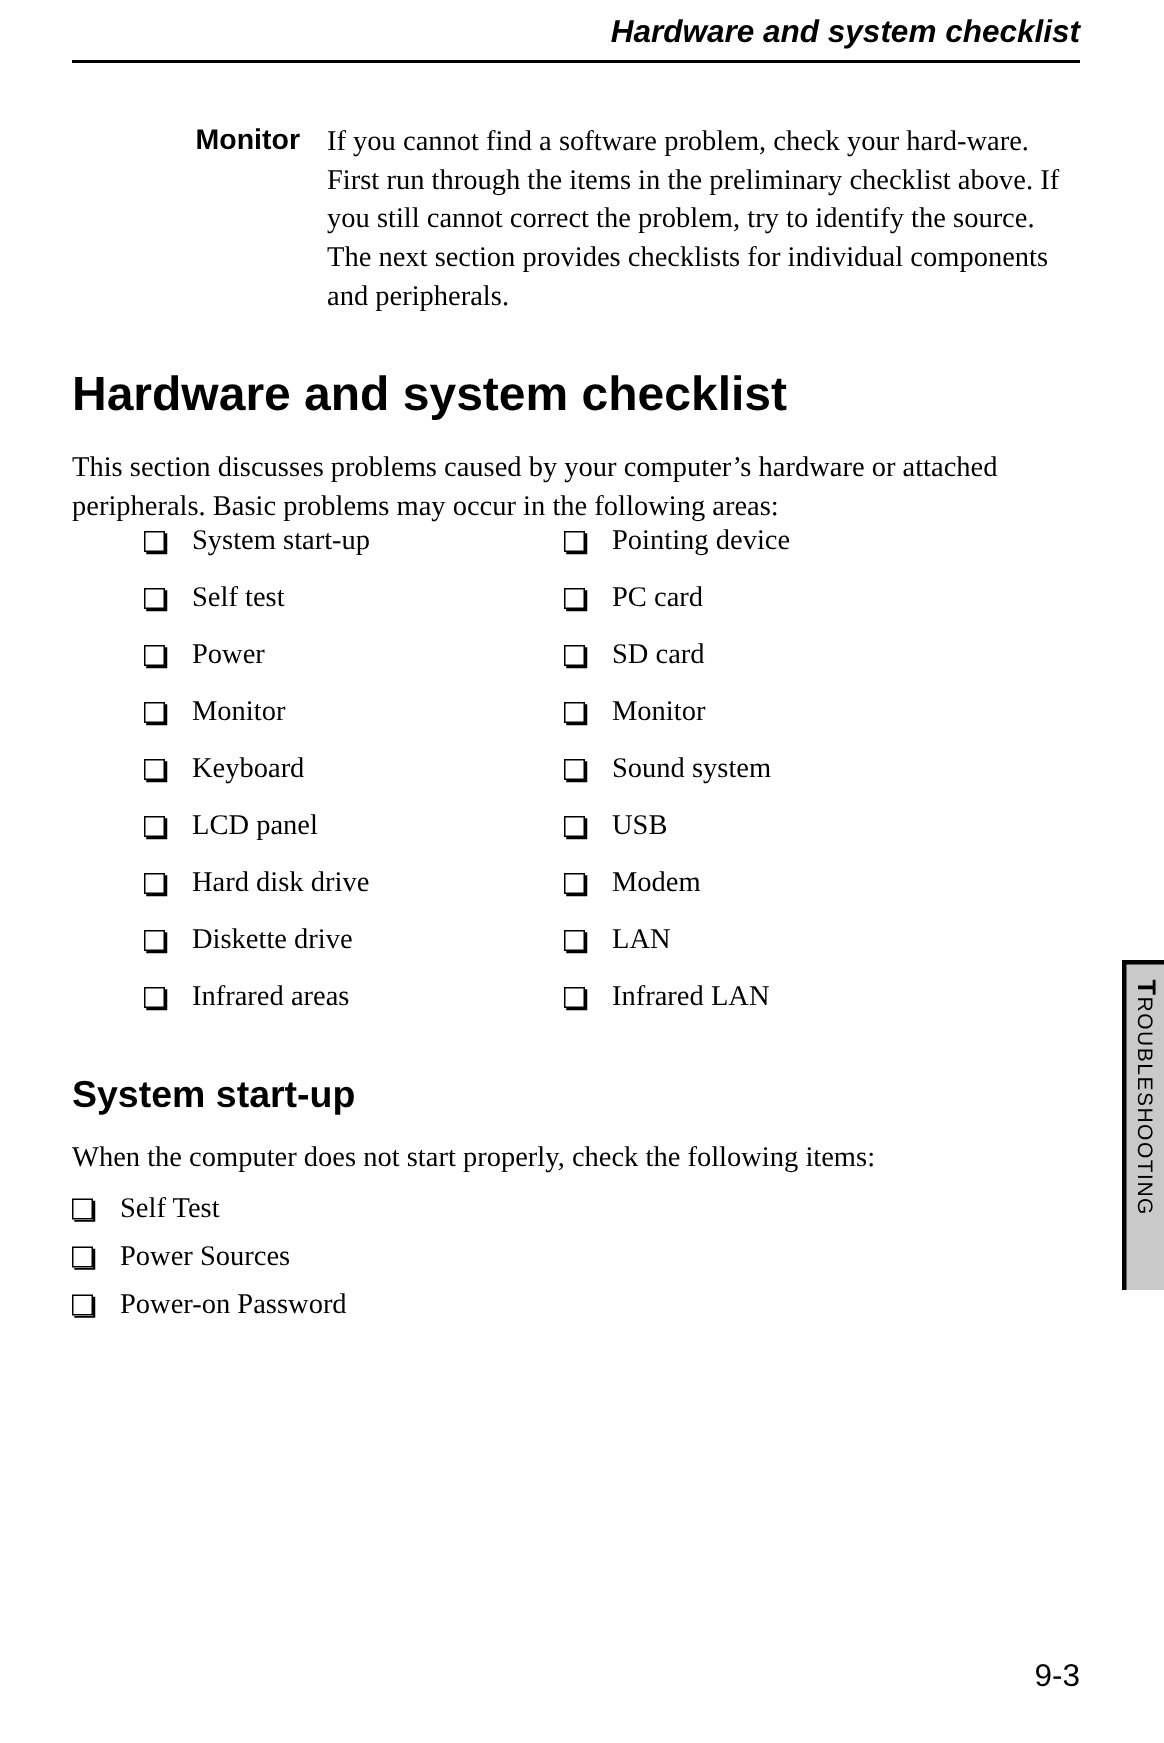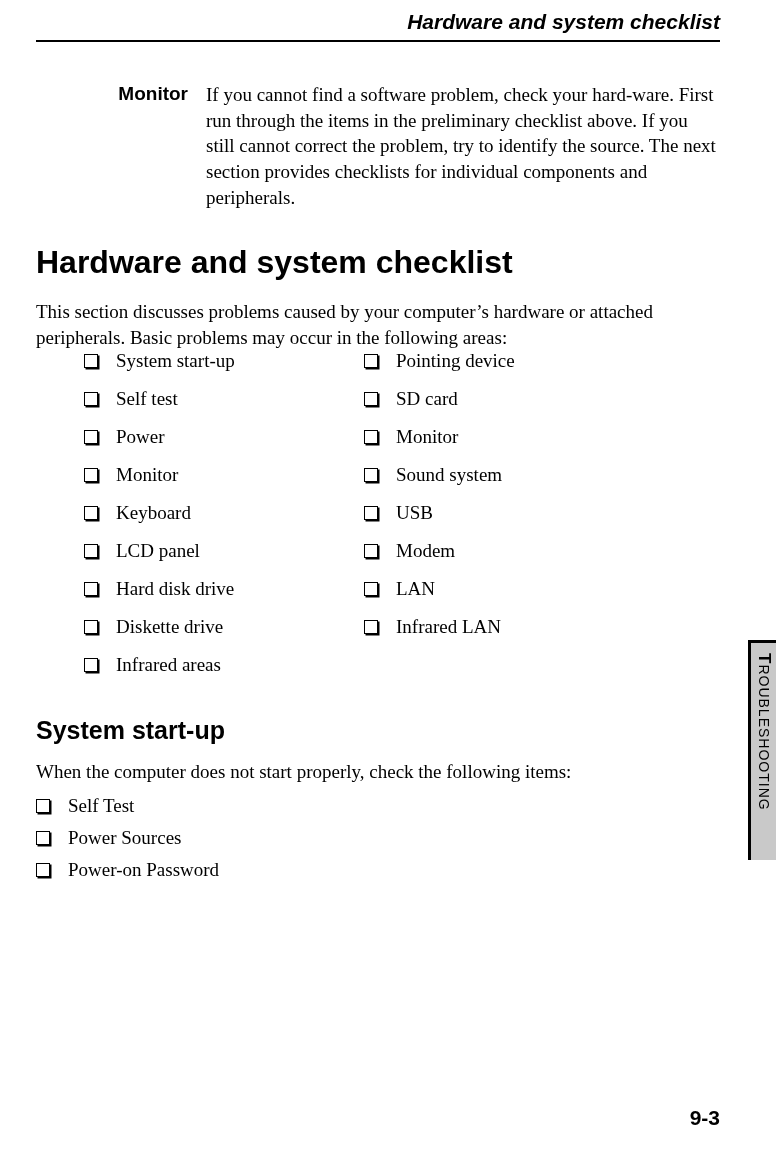--- a/index.html
+++ b/index.html
@@ -5,21 +5,21 @@
   * { margin: 0; padding: 0; box-sizing: border-box; }
   body {
     width: 776px;
     height: 1162px;
     background: #fff;
     font-family: "Times New Roman", Times, serif;
     color: #000;
     position: relative;
   }
   .page {
-    padding: 0 56px 0 36px;
+    padding: 0 56px 0 48px;
   }
   .running-head {
     text-align: right;
     font-family: Arial, Helvetica, sans-serif;
     font-weight: bold;
     font-style: italic;
     font-size: 21px;
     padding-top: 10px;
     padding-bottom: 6px;
   }
@@ -114,21 +114,21 @@
   }
   .side-tab .first-letter {
     font-weight: bold;
     font-size: 17px;
   }
   .page-num {
     position: absolute;
     bottom: 32px;
     right: 56px;
     font-family: Arial, Helvetica, sans-serif;
-    font-weight: bold;
+    font-weight: normal;
     font-size: 21px;
   }
 </style>
 </head>
 <body>
 
 <div class="page">
   <div class="running-head">Hardware and system checklist</div>
   <div class="rule"></div>
 
@@ -176,20 +176,24 @@
         </div>
         <div class="item">
           <span class="box"></span>
           <span>Infrared areas</span>
         </div>
       </div>
     <div class="col" id="col-right">
         <div class="item">
           <span class="box"></span>
           <span>Pointing device</span>
+        </div>
+        <div class="item">
+          <span class="box"></span>
+          <span>PC card</span>
         </div>
         <div class="item">
           <span class="box"></span>
           <span>SD card</span>
         </div>
         <div class="item">
           <span class="box"></span>
           <span>Monitor</span>
         </div>
         <div class="item">

